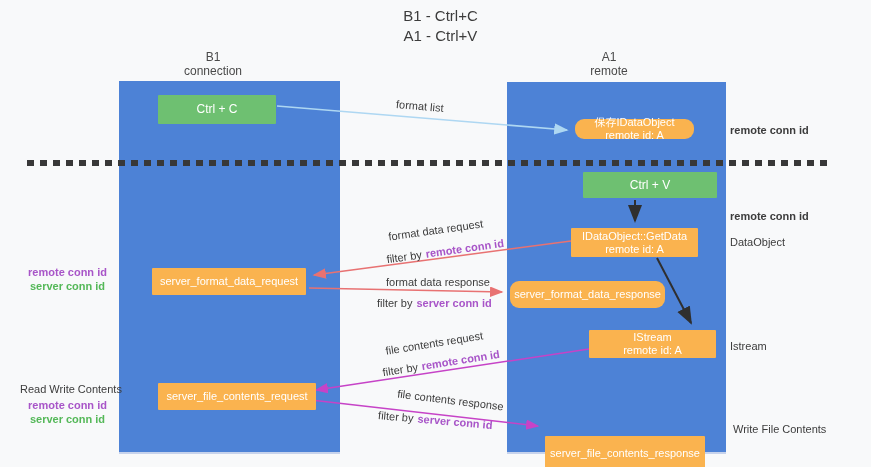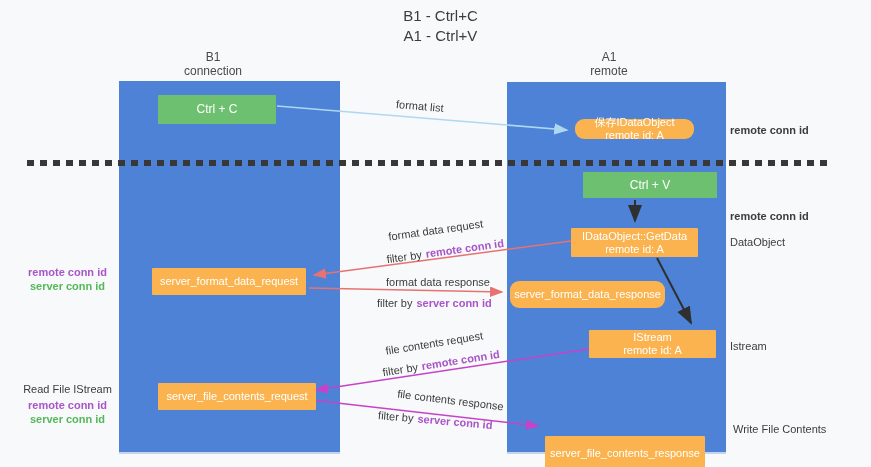--- a/index.html
+++ b/index.html
@@ -158,20 +158,20 @@
   <div class="annotation bold purple" style="left:730px;top:210px;">remote conn id</div>
   <div class="annotation" style="left:730px;top:236px;">DataObject</div>
   <div class="annotation" style="left:730px;top:340px;">Istream</div>
   <div class="annotation" style="left:733px;top:423px;">Write File Contents</div>
 
   <div class="side-block" style="left:20px;top:265px;">
     <div class="purple">remote conn id</div>
     <div class="greentx">server conn id</div>
   </div>
   <div class="side-block" style="left:20px;top:382px;">
-    <div class="plain">Read File IStream</div>
+    <div class="plain">Read Write Contents</div>
   </div>
   <div class="side-block" style="left:20px;top:398px;">
     <div class="purple">remote conn id</div>
     <div class="greentx">server conn id</div>
   </div>
 
 </div>
 
 </body></html>

